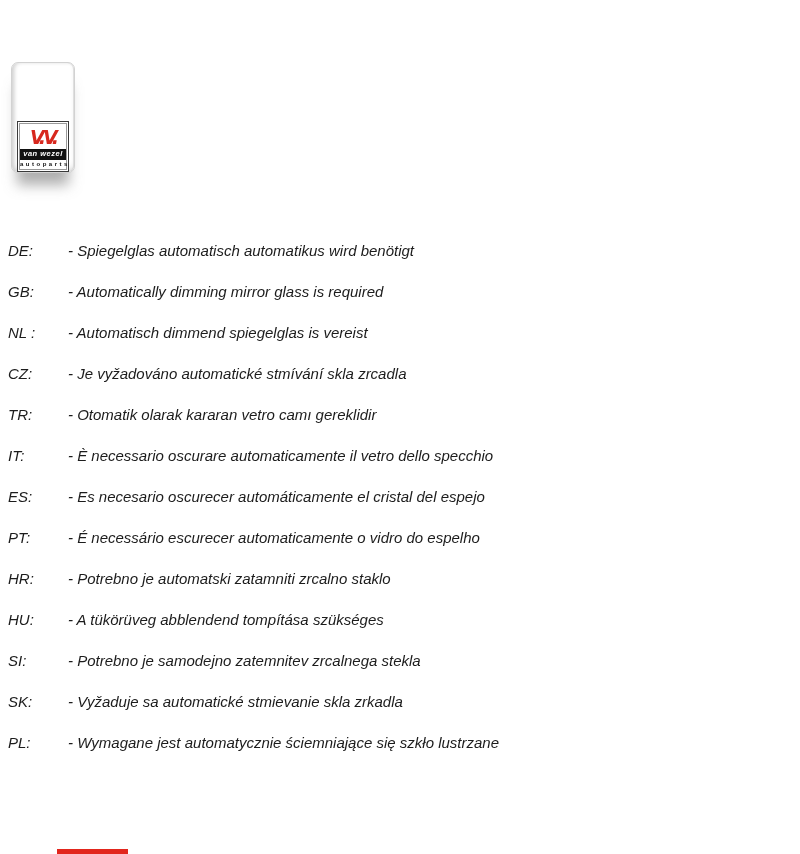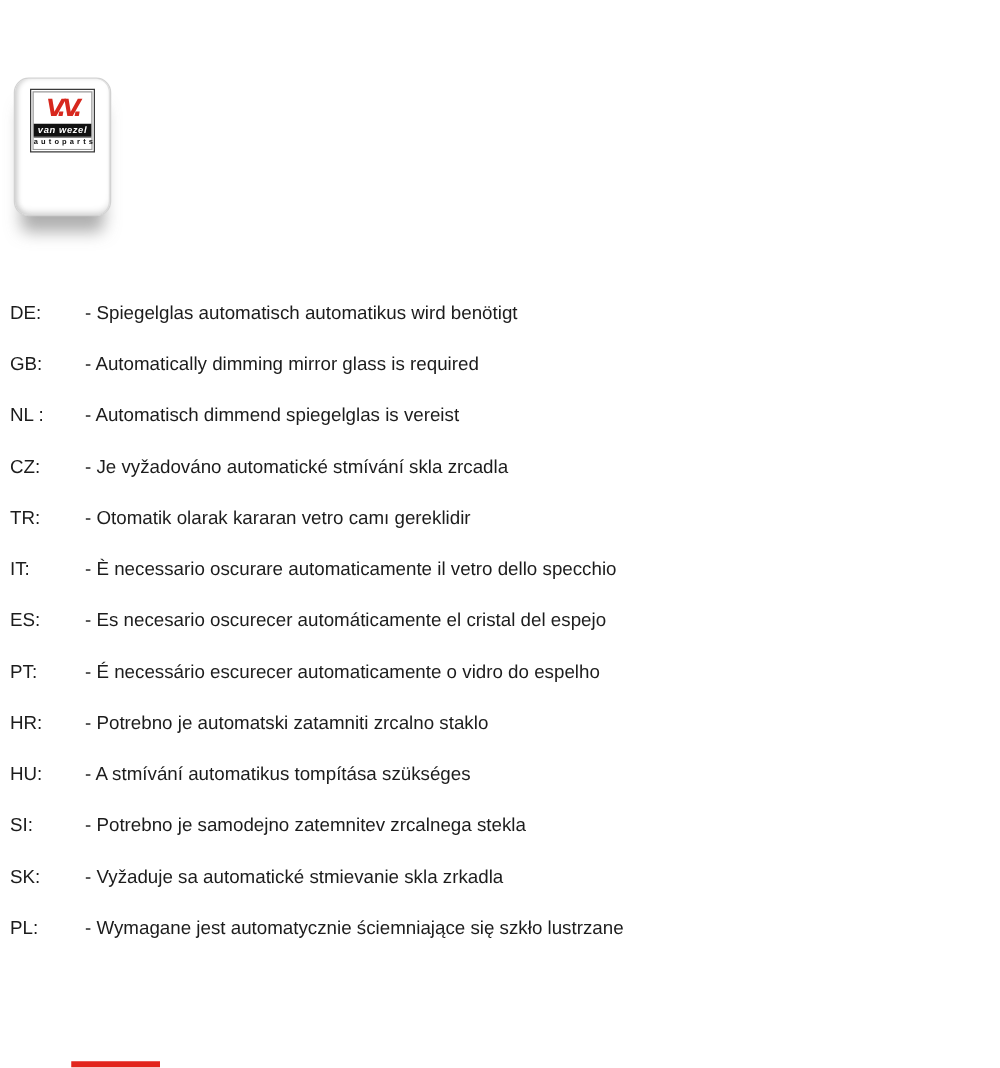--- a/index.html
+++ b/index.html
@@ -9,31 +9,31 @@
     font-family: "Liberation Sans", sans-serif;
     overflow: hidden;
     position: relative;
   }
   .page { position: relative; width: 800px; height: 854px; background: #ffffff; }
 
   
   .logo-card {
     position: absolute;
     left: 11px; top: 62px;
-    width: 78px; height: 111px;
+    width: 64px; height: 111px;
     background: #ffffff;
     border: 1px solid #d2d2d2;
-    border-radius: 12px;
+    border-radius: 7px;
     box-shadow:
       inset 3px 0 4px -1px #cfcfcf,
       inset 0 -4px 6px -2px #d6d6d6,
       inset -1px 0 0 #e2e2e2,
       0 18px 13px -6px rgba(110,110,110,0.55);
     display: flex;
-    align-items: flex-start;
+    align-items: flex-end;
     justify-content: center;
   }
   .badge {
     width: 52px;
     margin-top: 8px;
     border: 1px solid #3a3a3a;
     background: #ffffff;
     padding: 1px;
   }
   .badge-inner { border: 1px solid #9a9a9a; background: #ffffff; }
@@ -69,20 +69,21 @@
     border-top: 1px solid #111111;
   }
 
   
   .lang-list {
     position: absolute;
     left: 8px; top: 230px;
     width: 780px;
     color: #1c1c1c;
     font-size: 15px;
+    font-style: italic;
   }
   .lang-row {
     display: flex;
     height: 41px;
     line-height: 41px;
     white-space: nowrap;
   }
   .lang-code { width: 60px; flex: 0 0 60px; }
   .lang-text { flex: 1; }
 
@@ -141,21 +142,21 @@
     <div class="lang-row">
       <span class="lang-code">PT:</span>
       <span class="lang-text">- É necessário escurecer automaticamente o vidro do espelho</span>
     </div>
     <div class="lang-row">
       <span class="lang-code">HR:</span>
       <span class="lang-text">- Potrebno je automatski zatamniti zrcalno staklo</span>
     </div>
     <div class="lang-row">
       <span class="lang-code">HU:</span>
-      <span class="lang-text">- A stmívání automatikus tompítása szükséges</span>
+      <span class="lang-text">- A tükörüveg abblendend tompítása szükséges</span>
     </div>
     <div class="lang-row">
       <span class="lang-code">SI:</span>
       <span class="lang-text">- Potrebno je samodejno zatemnitev zrcalnega stekla</span>
     </div>
     <div class="lang-row">
       <span class="lang-code">SK:</span>
       <span class="lang-text">- Vyžaduje sa automatické stmievanie skla zrkadla</span>
     </div>
     <div class="lang-row">

